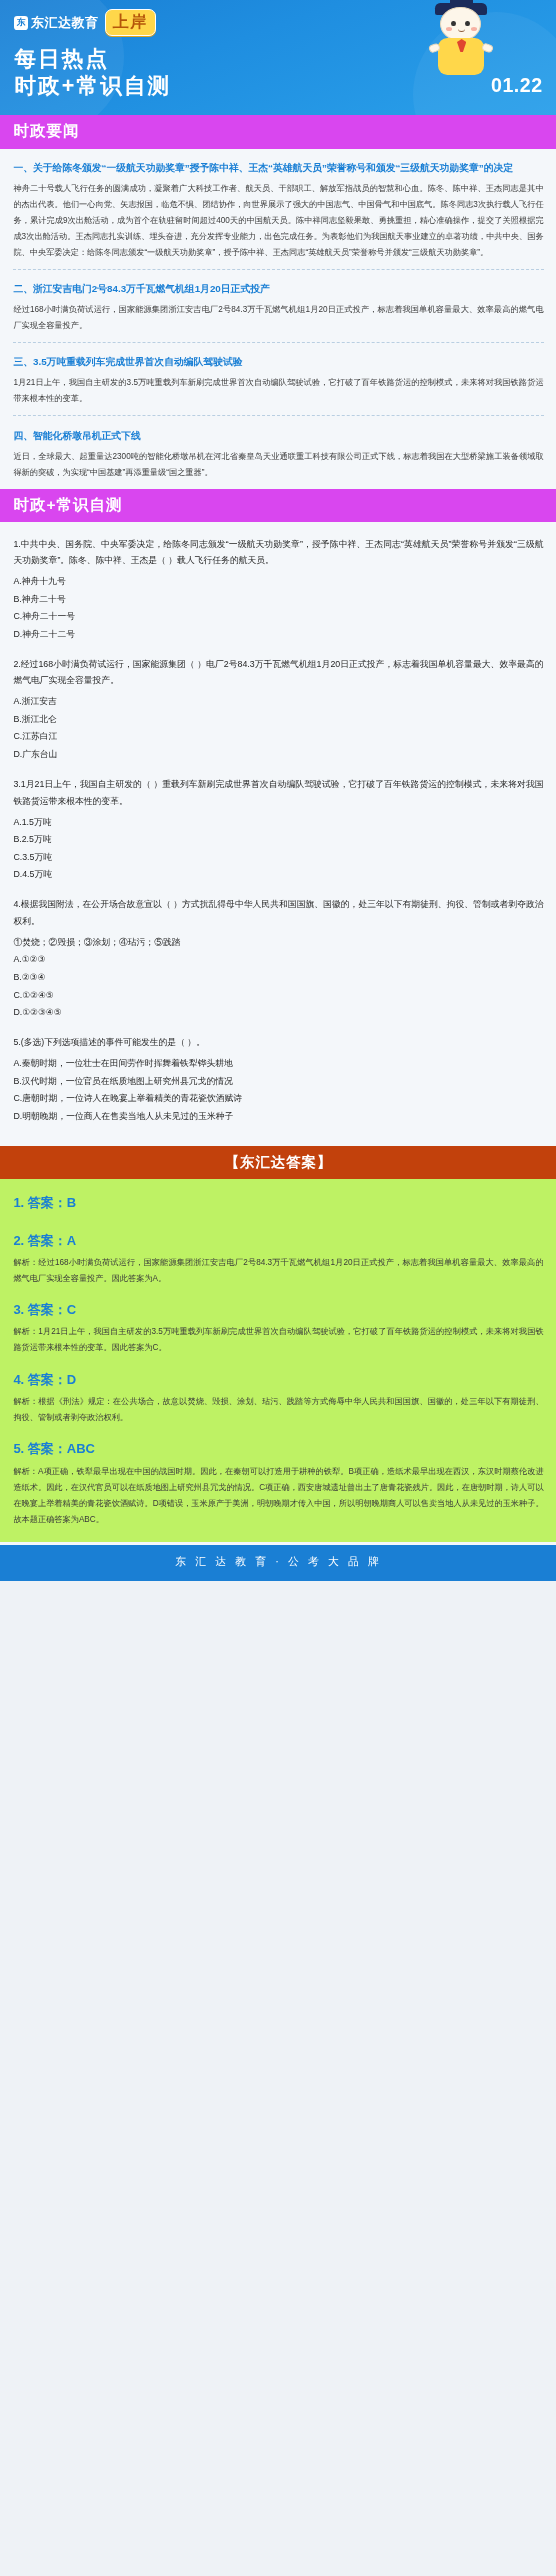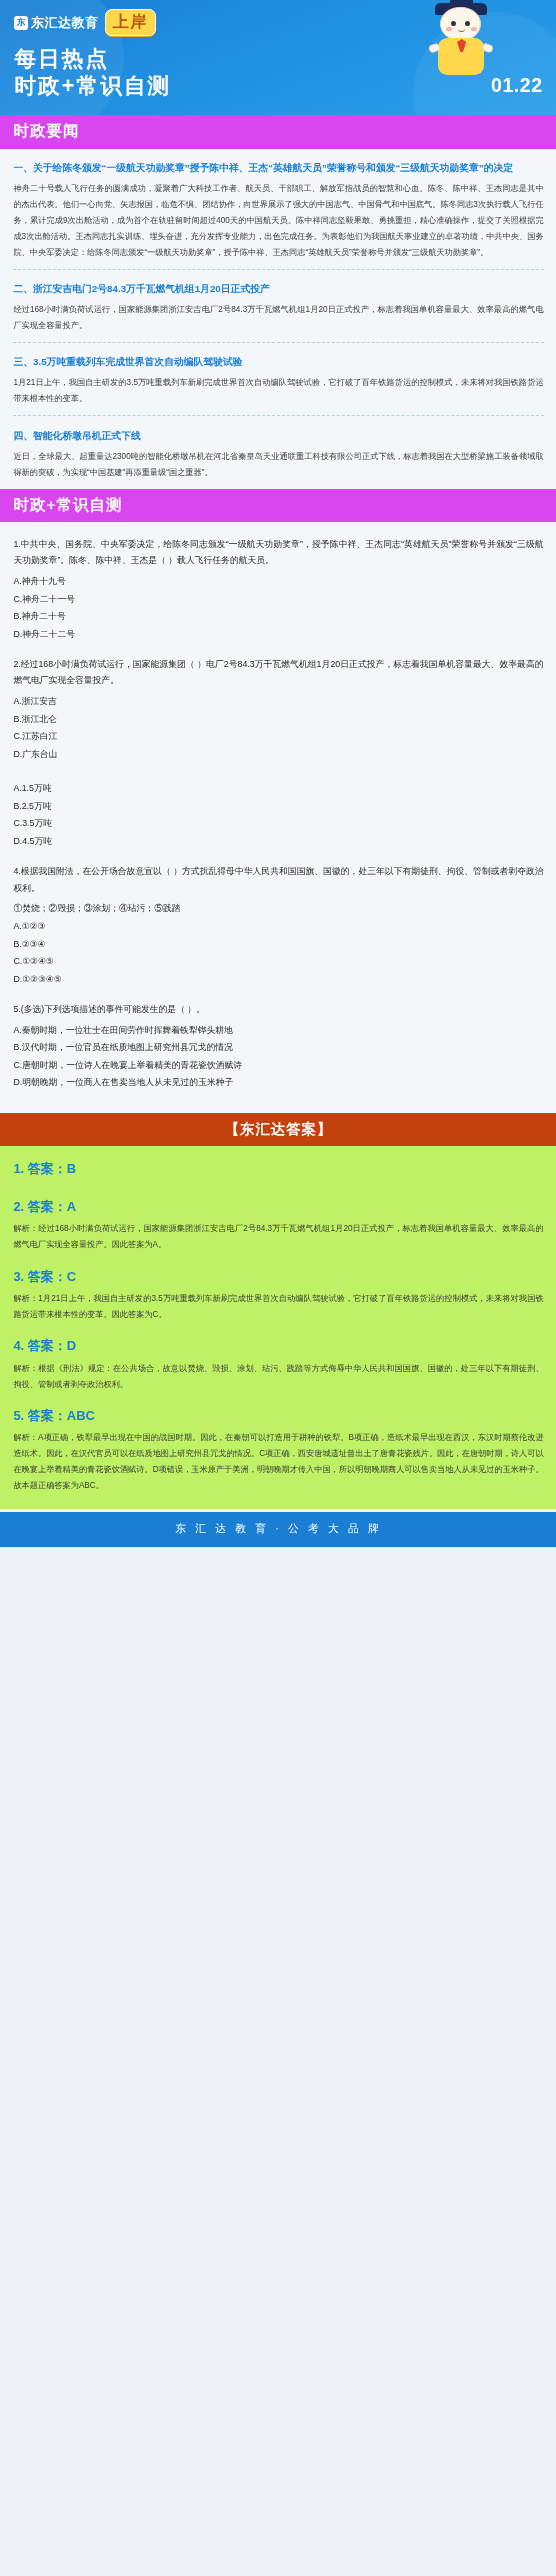--- a/index.html
+++ b/index.html
@@ -203,37 +203,38 @@
   </div>
 
   <div class="sec-title">时政+常识自测</div>
 
   <div class="quiz-wrap">
 
     <div class="q-block">
       <div class="q-stem">1.中共中央、国务院、中央军委决定，给陈冬同志颁发“一级航天功勋奖章”，授予陈中祥、王杰同志“英雄航天员”荣誉称号并颁发“三级航天功勋奖章”。陈冬、陈中祥、王杰是（ ）载人飞行任务的航天员。</div>
       <div class="q-opts">
         <div>A.神舟十九号</div>
+        <div>B.神舟二十号</div>
         <div>C.神舟二十一号</div>
-        <div>B.神舟二十号</div>
         <div>D.神舟二十二号</div>
       </div>
     </div>
 
     <div class="q-block">
       <div class="q-stem">2.经过168小时满负荷试运行，国家能源集团（ ）电厂2号84.3万千瓦燃气机组1月20日正式投产，标志着我国单机容量最大、效率最高的燃气电厂实现全容量投产。</div>
       <div class="q-opts">
         <div>A.浙江安吉</div>
         <div>B.浙江北仑</div>
         <div>C.江苏白江</div>
         <div>D.广东台山</div>
       </div>
     </div>
 
     <div class="q-block">
+      <div class="q-stem">3.1月21日上午，我国自主研发的（ ）重载列车新刷完成世界首次自动编队驾驶试验，它打破了百年铁路货运的控制模式，未来将对我国铁路货运带来根本性的变革。</div>
       <div class="q-opts">
         <div>A.1.5万吨</div>
         <div>B.2.5万吨</div>
         <div>C.3.5万吨</div>
         <div>D.4.5万吨</div>
       </div>
     </div>
 
     <div class="q-block">
       <div class="q-stem">4.根据我国附法，在公开场合故意宣以（ ）方式扰乱得母中华人民共和国国旗、国徽的，处三年以下有期徒刑、拘役、管制或者剥夺政治权利。</div>

